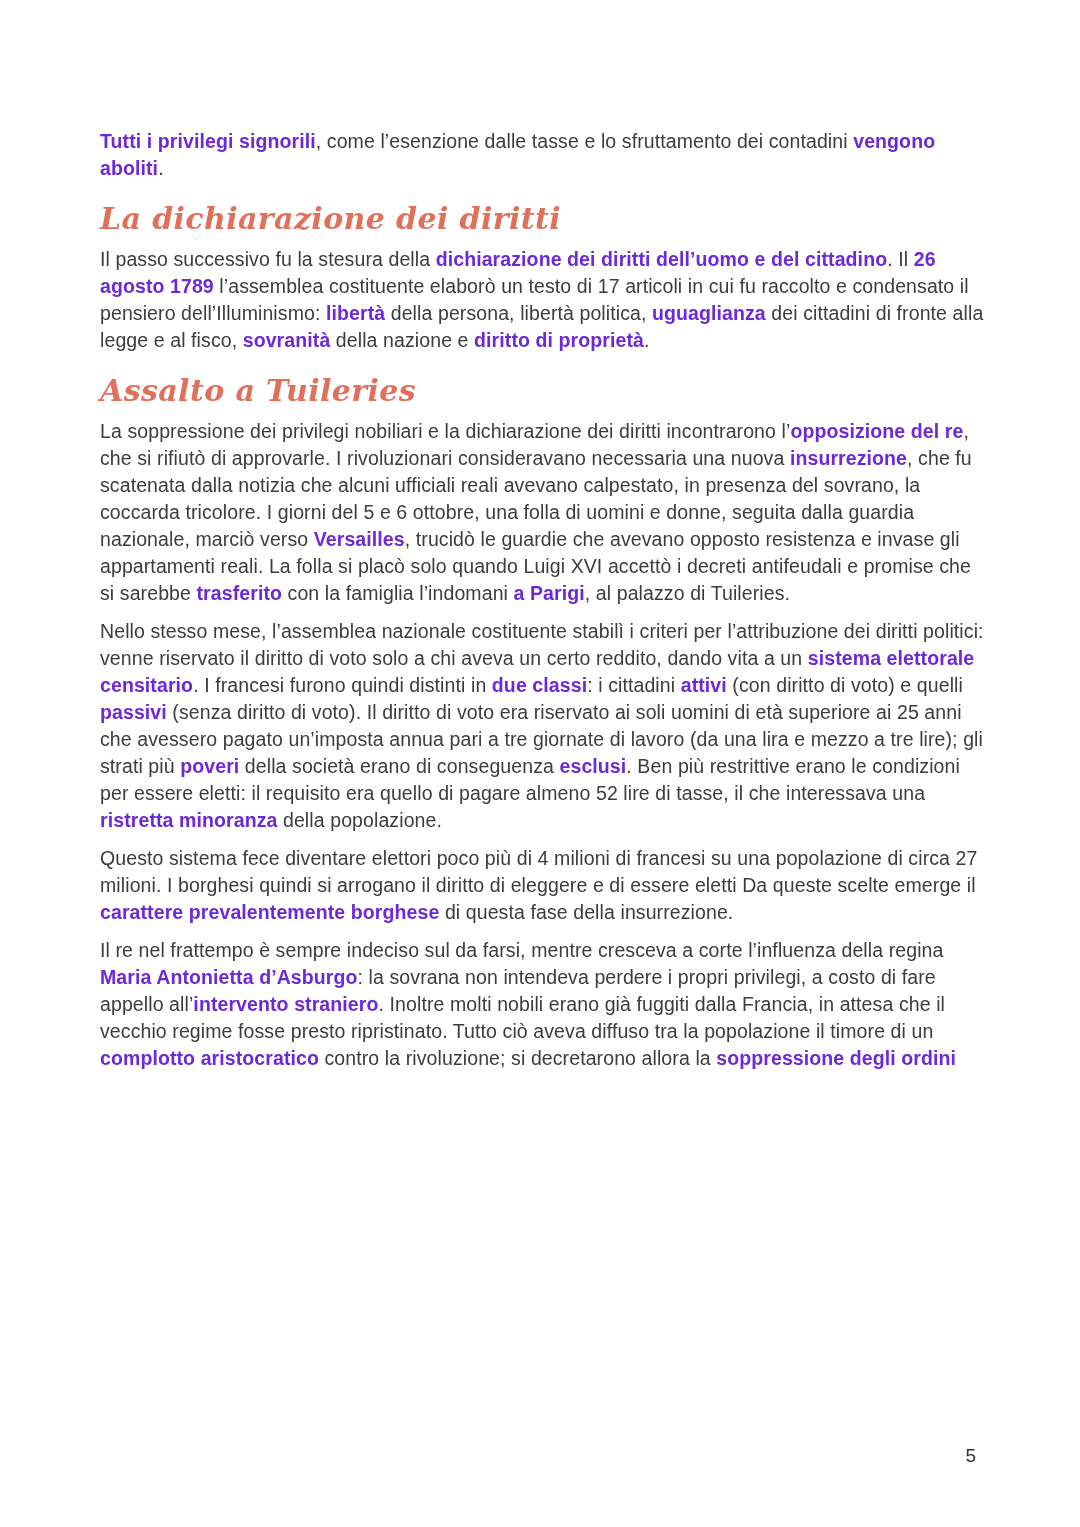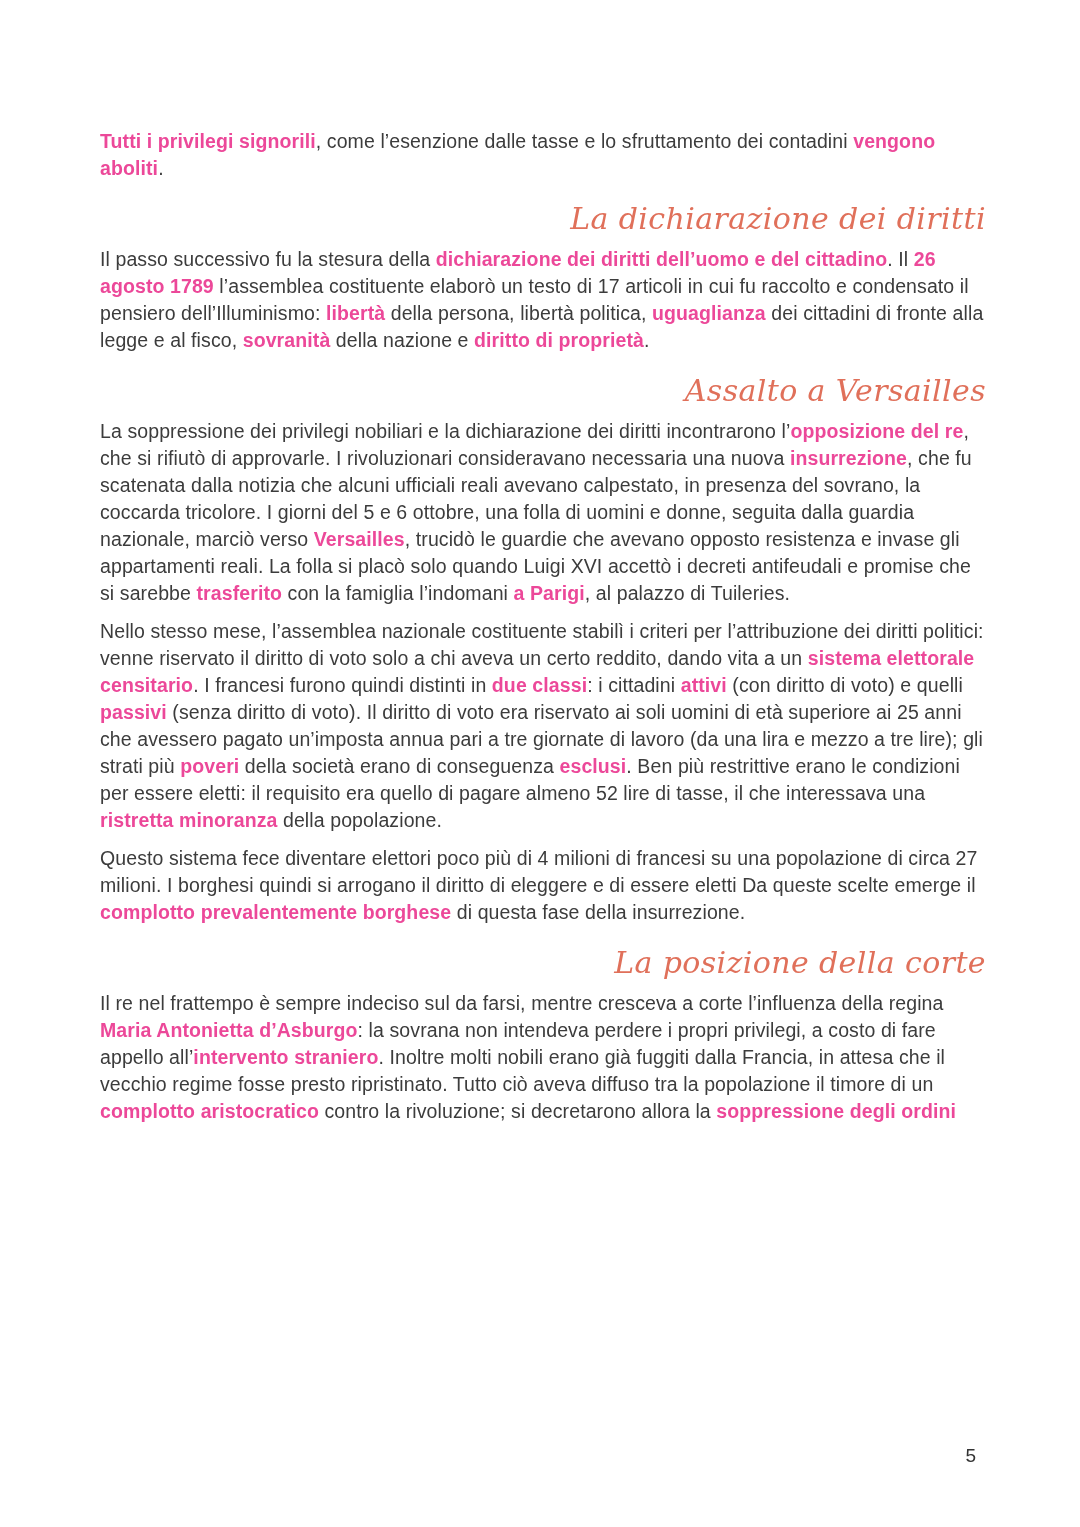--- a/index.html
+++ b/index.html
@@ -23,32 +23,31 @@
   }
   .section-paragraph{
     margin:0 0 11px 0;
     font-size:19.5px;
     line-height:27px;
     color:var(--text);
     letter-spacing:0.1px;
   }
   .section-paragraph b{
     font-weight:700;
-    color:#ec4899;
+    color:#6d28d9;
   }
   .section-heading{
     margin:17px 0 7px 0;
     font-family:"DejaVu Serif", serif;
     font-style:italic;
-    font-weight:400;
+    font-weight:700;
     font-size:30px;
     line-height:40px;
     color:var(--accent);
     letter-spacing:0.4px;
-    text-align:right;
   }
   .page-number{
     position:absolute;
     right:104px;
     bottom:60px;
     font-size:19px;
     color:#333333;
     font-family:"Liberation Sans", sans-serif;
   }
 </style>
@@ -61,31 +60,30 @@
 
     <p class="section-paragraph"><b>Tutti i privilegi signorili</b><span>, come l’esenzione dalle tasse e lo sfruttamento dei contadini </span><b>vengono aboliti</b><span>.</span></p>
   </section>
 
   <section>
     <h2 class="section-heading">La dichiarazione dei diritti</h2>
     <p class="section-paragraph"><span>Il passo successivo fu la stesura della </span><b>dichiarazione dei diritti dell’uomo e del cittadino</b><span>. Il </span><b>26 agosto 1789</b><span> l’assemblea costituente elaborò un testo di 17 articoli in cui fu raccolto e condensato il pensiero dell’Illuminismo: </span><b>libertà</b><span> della persona, libertà politica, </span><b>uguaglianza</b><span> dei cittadini di fronte alla legge e al fisco, </span><b>sovranità</b><span> della nazione e </span><b>diritto di proprietà</b><span>.</span></p>
   </section>
 
   <section>
-    <h2 class="section-heading">Assalto a Versailles</h2>
+    <h2 class="section-heading">Assalto a Tuileries</h2>
     <p class="section-paragraph"><span>La soppressione dei privilegi nobiliari e la dichiarazione dei diritti incontrarono l’</span><b>opposizione del re</b><span>, che si rifiutò di approvarle. I rivoluzionari consideravano necessaria una nuova </span><b>insurrezione</b><span>, che fu scatenata dalla notizia che alcuni ufficiali reali avevano calpestato, in presenza del sovrano, la coccarda tricolore. I giorni del 5 e 6 ottobre, una folla di uomini e donne, seguita dalla guardia nazionale, marciò verso </span><b>Versailles</b><span>, trucidò le guardie che avevano opposto resistenza e invase gli appartamenti reali. La folla si placò solo quando Luigi XVI accettò i decreti antifeudali e promise che si sarebbe </span><b>trasferito</b><span> con la famiglia l’indomani </span><b>a Parigi</b><span>, al palazzo di Tuileries.</span></p>
   </section>
 
   <section>
     <p class="section-paragraph"><span>Nello stesso mese, l’assemblea nazionale costituente stabilì i criteri per l’attribuzione dei diritti politici: venne riservato il diritto di voto solo a chi aveva un certo reddito, dando vita a un </span><b>sistema elettorale censitario</b><span>. I francesi furono quindi distinti in </span><b>due classi</b><span>: i cittadini </span><b>attivi</b><span> (con diritto di voto) e quelli </span><b>passivi</b><span> (senza diritto di voto). Il diritto di voto era riservato ai soli uomini di età superiore ai 25 anni che avessero pagato un’imposta annua pari a tre giornate di lavoro (da una lira e mezzo a tre lire); gli strati più </span><b>poveri</b><span> della società erano di conseguenza </span><b>esclusi</b><span>. Ben più restrittive erano le condizioni per essere eletti: il requisito era quello di pagare almeno 52 lire di tasse, il che interessava una </span><b>ristretta minoranza</b><span> della popolazione.</span></p>
   </section>
 
   <section>
-    <p class="section-paragraph"><span>Questo sistema fece diventare elettori poco più di 4 milioni di francesi su una popolazione di circa 27 milioni. I borghesi quindi si arrogano il diritto di eleggere e di essere eletti Da queste scelte emerge il </span><b>complotto prevalentemente borghese</b><span> di questa fase della insurrezione.</span></p>
+    <p class="section-paragraph"><span>Questo sistema fece diventare elettori poco più di 4 milioni di francesi su una popolazione di circa 27 milioni. I borghesi quindi si arrogano il diritto di eleggere e di essere eletti Da queste scelte emerge il </span><b>carattere prevalentemente borghese</b><span> di questa fase della insurrezione.</span></p>
   </section>
 
   <section>
-    <h2 class="section-heading">La posizione della corte</h2>
     <p class="section-paragraph"><span>Il re nel frattempo è sempre indeciso sul da farsi, mentre cresceva a corte l’influenza della regina </span><b>Maria Antonietta d’Asburgo</b><span>: la sovrana non intendeva perdere i propri privilegi, a costo di fare appello all’</span><b>intervento straniero</b><span>. Inoltre molti nobili erano già fuggiti dalla Francia, in attesa che il vecchio regime fosse presto ripristinato. Tutto ciò aveva diffuso tra la popolazione il timore di un </span><b>complotto aristocratico</b><span> contro la rivoluzione; si decretarono allora la </span><b>soppressione degli ordini</b></p>
   </section>
 </div>
   <div class="page-number">5</div>
 </div>
 
 </body></html>

